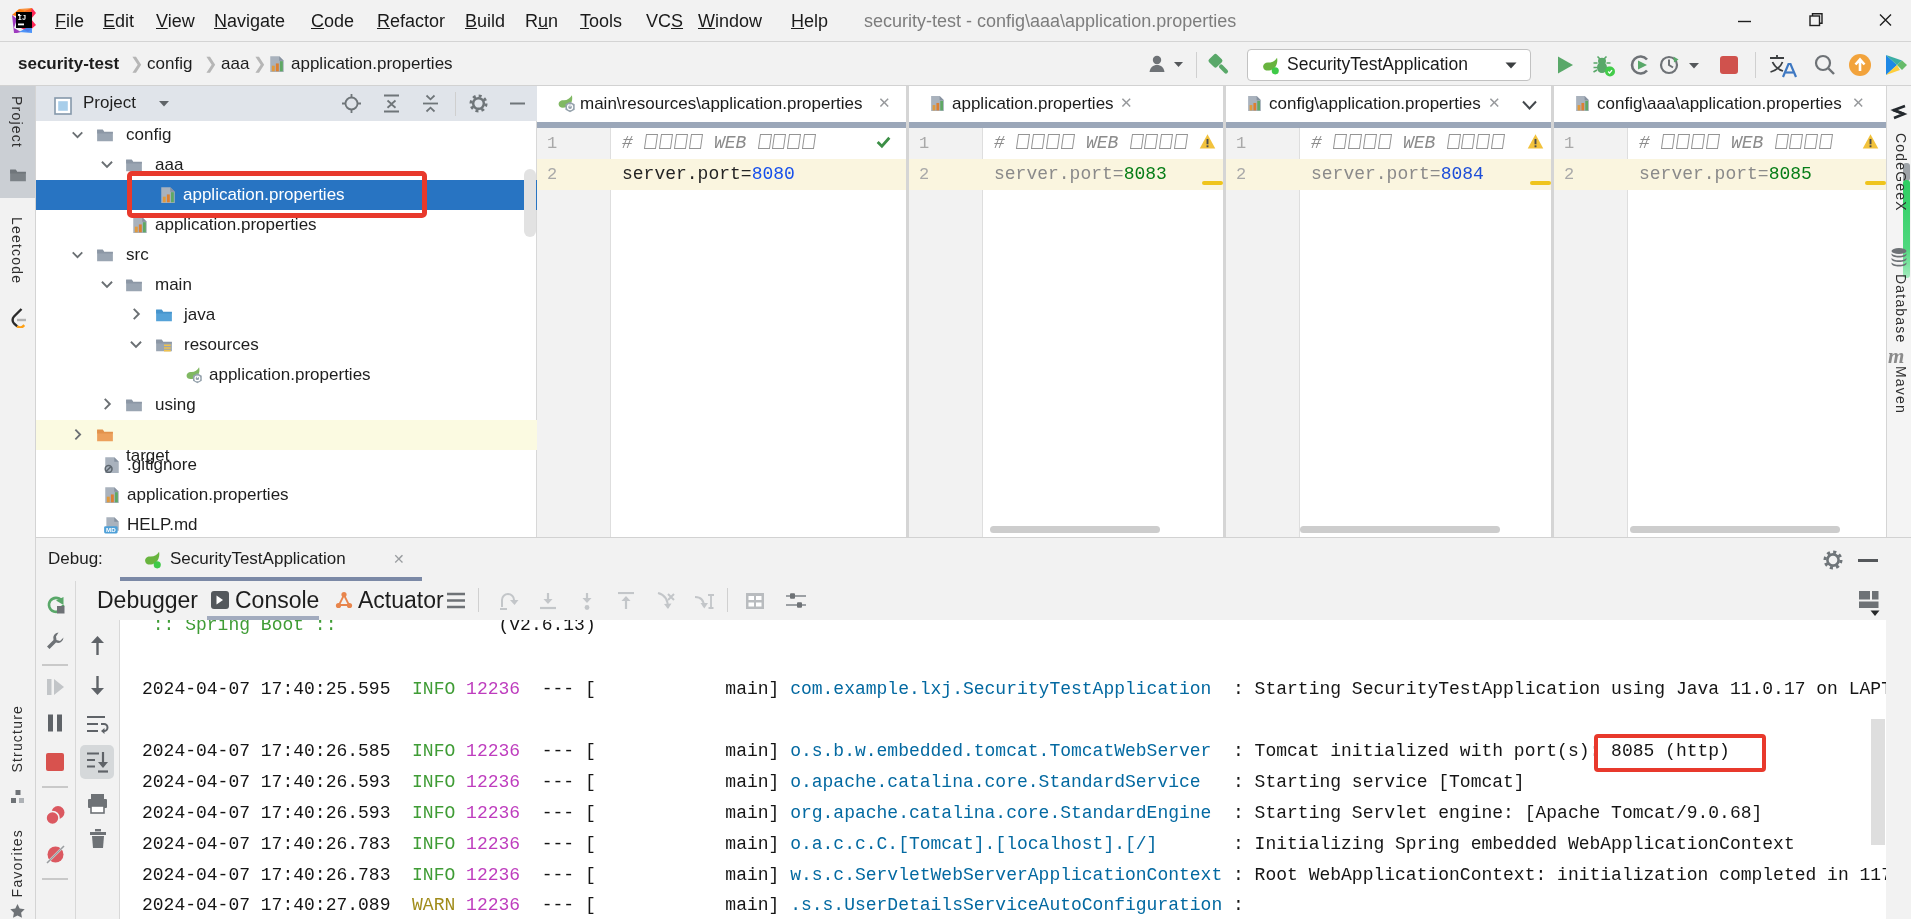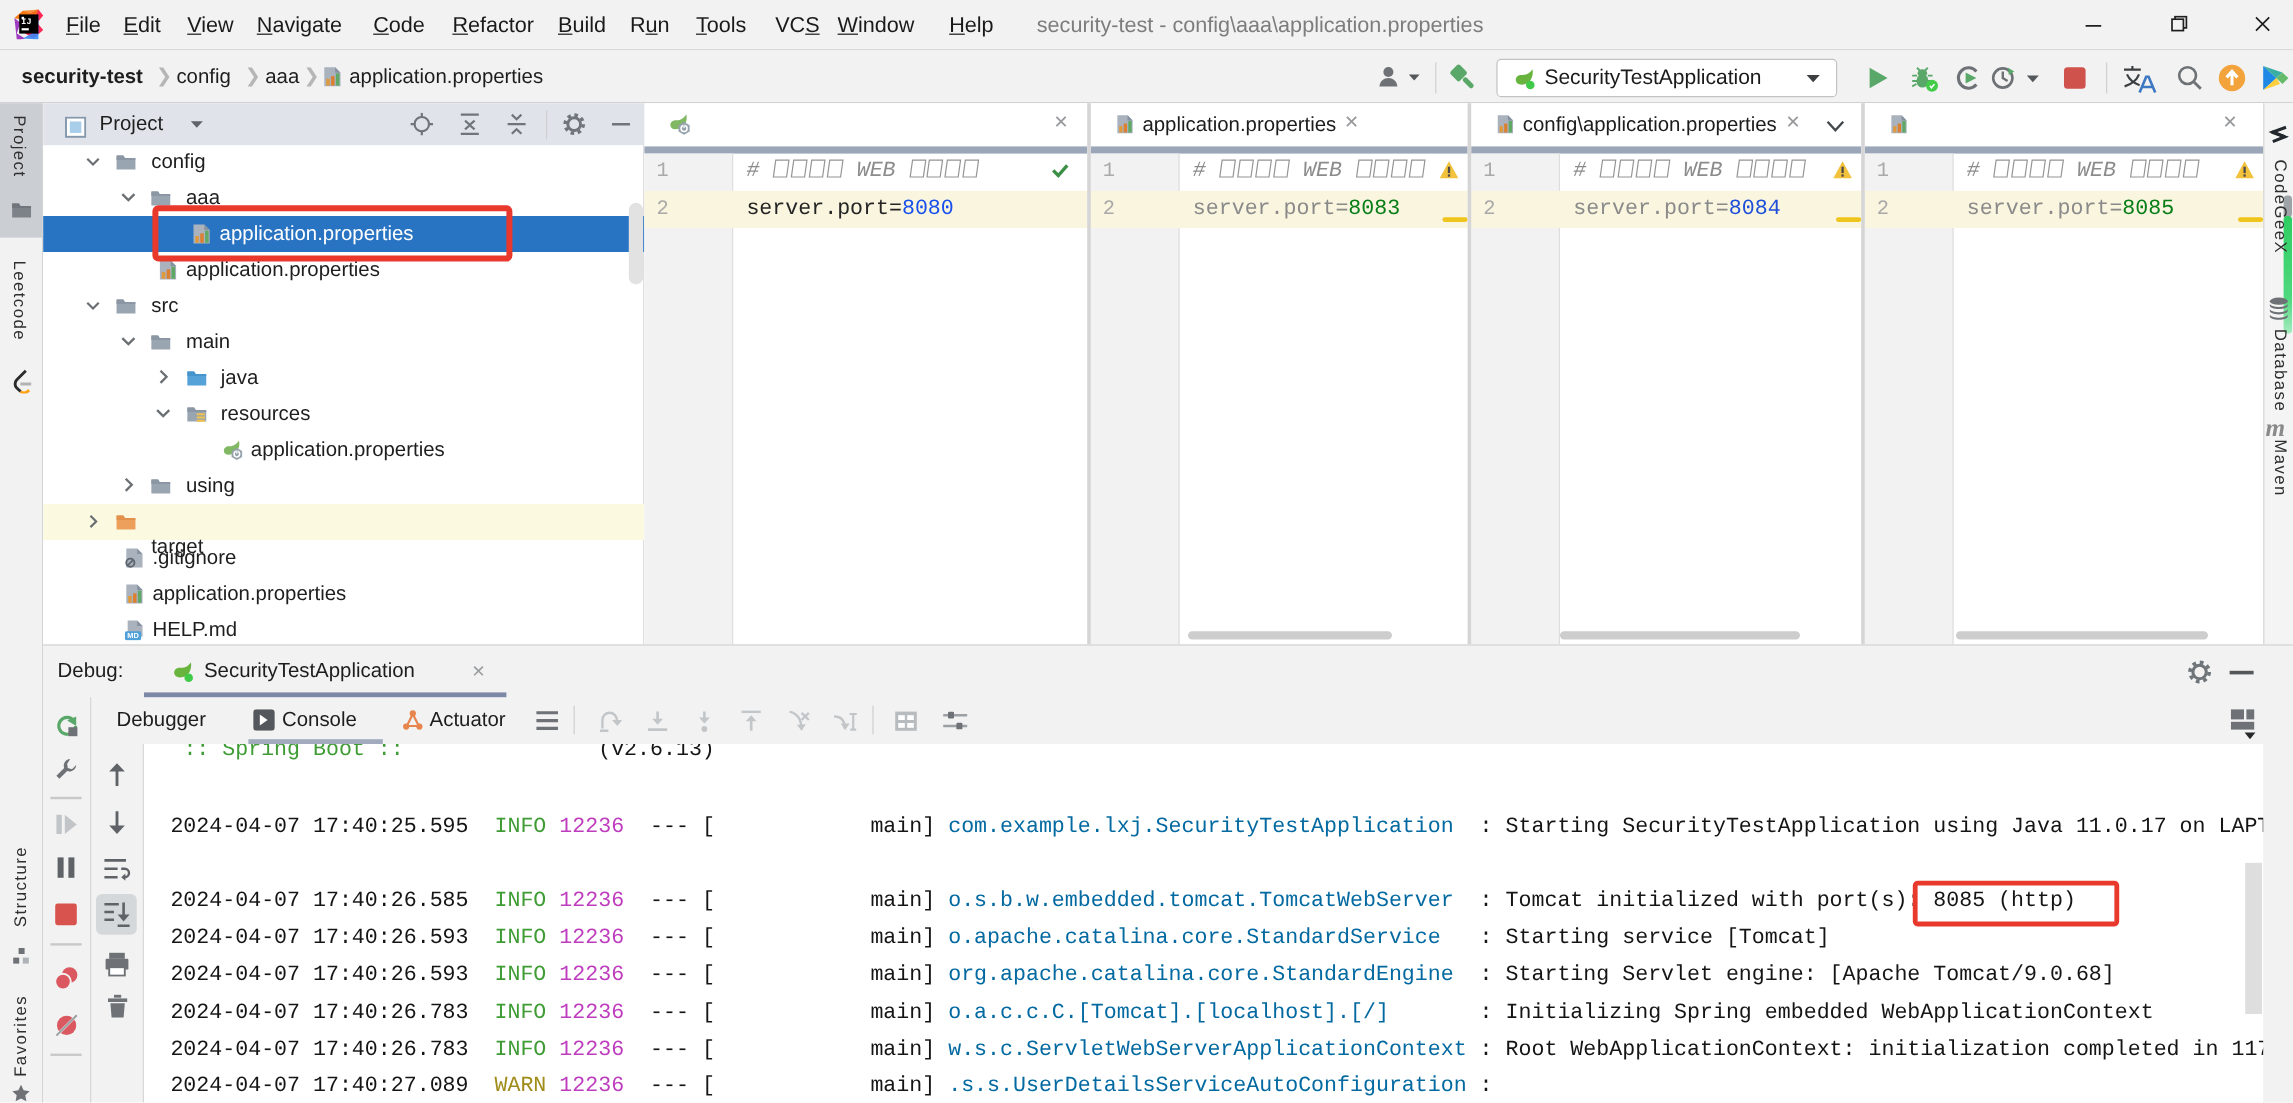--- a/index.html
+++ b/index.html
@@ -1,19 +1,19 @@
 <!DOCTYPE html>
 <html><head><meta charset="utf-8">
 <style>
 *{margin:0;padding:0;box-sizing:border-box}
 html,body{width:1911px;height:919px;overflow:hidden;background:#fff}
 #root{position:relative;width:1911px;height:919px;font-family:"Liberation Sans",sans-serif;background:#fff;overflow:hidden}
 .a{position:absolute;white-space:nowrap}
 .sans{font-family:"Liberation Sans",sans-serif}
-.t15{font-size:17px;color:#1d1d1d}
+.t15{font-size:23px;color:#1d1d1d}
 .vt{writing-mode:vertical-rl;font-size:14px;color:#2e2e2e;letter-spacing:1.2px}
 .vtb{writing-mode:vertical-rl;transform:rotate(180deg);font-size:14px;color:#2e2e2e;letter-spacing:1.2px}
 .row{position:absolute;height:30px;line-height:30px;font-size:17px;color:#1e1e1e;white-space:pre}
 .cmt{position:absolute;height:31px;line-height:31px;font-family:"Liberation Mono",monospace;font-style:italic;font-size:18px;color:#8c8c8c;white-space:pre}
 .cb{display:inline-block;width:12px;height:14.6px;border:1.7px solid #949494;margin:0 1.45px;vertical-align:-1px;transform:skewX(-8deg)}
 .code{position:absolute;height:31px;line-height:31px;font-family:"Liberation Mono",monospace;font-size:18px;white-space:pre}
 .lnum{position:absolute;width:14px;height:31px;line-height:31px;font-family:"Liberation Mono",monospace;font-size:17px;color:#a9a9a9}
 .cline{position:absolute;left:142px;height:30.9px;line-height:30.9px;font-family:"Liberation Mono",monospace;font-size:18px;color:#151515;white-space:pre}
 .cline i{font-style:normal}
 i.nfo{color:#3f9c35}i.wrn{color:#a08c1a}i.pid{color:#be3dbe}i.lg{color:#0369a1}
@@ -360,20 +360,21 @@
 <div class="a" style="left:127px;top:171px;width:300px;height:47px;border:5px solid #e8392c;border-radius:5px"></div>
 
 <div class="a" style="left:537px;top:86px;width:1349px;height:451px;background:#fff"></div>
 
 <div class="a" style="left:537px;top:122px;width:369px;height:6px;background:#9ba7b9"></div>
 <div class="a" style="left:537px;top:128px;width:74px;height:409px;background:#f2f2f2;border-right:1px solid #dedede"></div>
 <div class="a" style="left:537px;top:159px;width:369px;height:31px;background:#faf5df"></div>
 <svg class="a" style="left:557px;top:94px" width="19" height="19">
       <use href="#fspring"></use>
     </svg>
+<div class="tabt" style="left:580px;top:86px">main\resources\application.properties</div>
 <div class="x" style="left:878px;top:86px">✕</div>
 <div class="lnum" style="left:547px;top:128px">1</div>
 <div class="lnum" style="left:547px;top:159px">2</div>
 <div class="cmt" style="left:622px;top:128px;max-width:282px;overflow:hidden"># <i class="cb"></i><i class="cb"></i><i class="cb"></i><i class="cb"></i> WEB <i class="cb"></i><i class="cb"></i><i class="cb"></i><i class="cb"></i></div>
 <div class="code" style="left:622px;top:159px"><span style="color:#242424">server.port=</span><span style="color:#1750eb">8080</span></div>
 <svg class="a" style="left:875px;top:133px" width="17" height="17">
       <use href="#check"></use>
     </svg>
 
 <div class="a" style="left:909px;top:122px;width:314px;height:6px;background:#9ba7b9"></div>
@@ -411,20 +412,21 @@
     </svg>
 <div class="a" style="left:1530px;top:181px;width:21px;height:4px;background:#efc41c;border-radius:2px"></div>
 <div class="a" style="left:1300px;top:526px;width:200px;height:7px;background:#cdcdcd;border-radius:3.5px"></div>
 
 <div class="a" style="left:1554px;top:122px;width:332px;height:6px;background:#9ba7b9"></div>
 <div class="a" style="left:1554px;top:128px;width:74px;height:409px;background:#f2f2f2;border-right:1px solid #dedede"></div>
 <div class="a" style="left:1554px;top:159px;width:332px;height:31px;background:#faf5df"></div>
 <svg class="a" style="left:1574px;top:95px" width="17" height="17">
       <use href="#fprop"></use>
     </svg>
+<div class="tabt" style="left:1597px;top:86px">config\aaa\application.properties</div>
 <div class="x" style="left:1852px;top:86px">✕</div>
 <div class="lnum" style="left:1564px;top:128px">1</div>
 <div class="lnum" style="left:1564px;top:159px">2</div>
 <div class="cmt" style="left:1639px;top:128px;max-width:245px;overflow:hidden"># <i class="cb"></i><i class="cb"></i><i class="cb"></i><i class="cb"></i> WEB <i class="cb"></i><i class="cb"></i><i class="cb"></i><i class="cb"></i></div>
 <div class="code" style="left:1639px;top:159px"><span style="color:#8a8a8a">server.port=</span><span style="color:#067d17">8085</span></div>
 <svg class="a" style="left:1862px;top:133px" width="17" height="17">
       <use href="#warn"></use>
     </svg>
 <div class="a" style="left:1865px;top:181px;width:21px;height:4px;background:#efc41c;border-radius:2px"></div>
 <div class="a" style="left:1630px;top:526px;width:210px;height:7px;background:#cdcdcd;border-radius:3.5px"></div>

